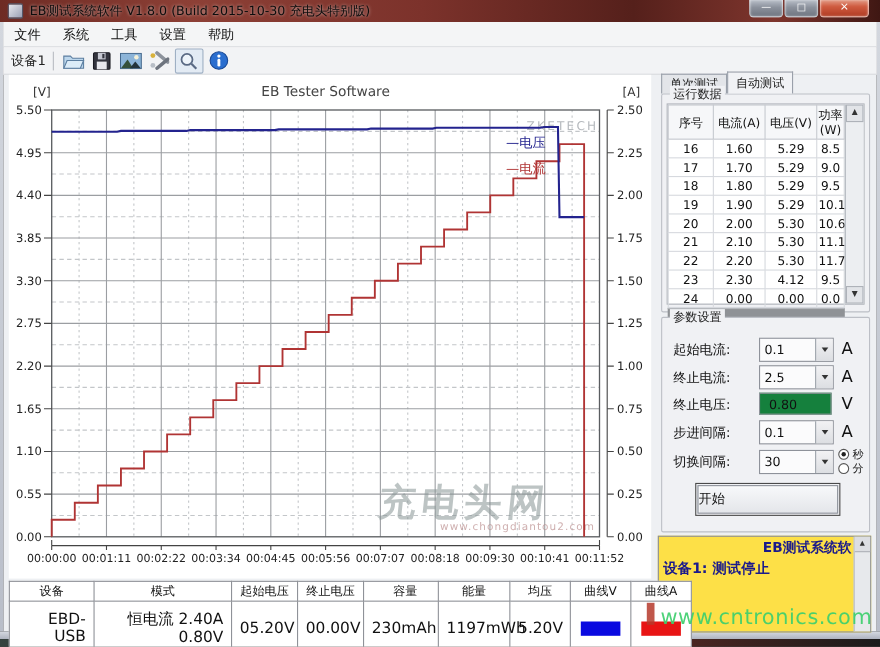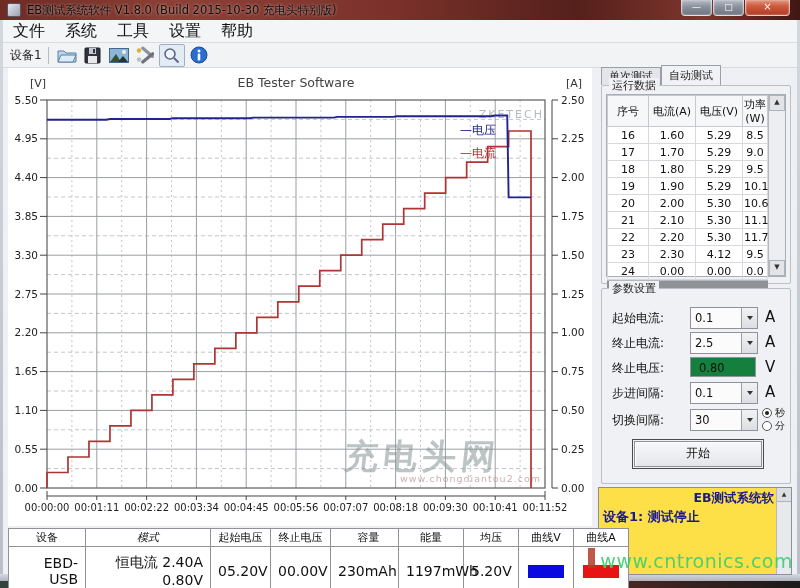--- a/index.html
+++ b/index.html
@@ -23,21 +23,21 @@
     color:#fff;font-size:9px;line-height:14px;text-align:center;margin-left:1px;box-shadow:inset 0 0 2px rgba(255,255,255,.6)}
   .capbtn.close{width:43px;background:linear-gradient(#e29a84,#cf5b40 40%,#b03a22);font-size:10px}
   .frame-side{position:absolute;top:20px;height:554px;width:3px;background:linear-gradient(#d3d7de,#b9bec9)}
   .frame-bottom{position:absolute;left:0;top:574px;width:800px;height:7px;background:linear-gradient(#d6dae1,#aeb3bf)}
   .desk-bottom{position:absolute;left:0;top:581px;width:800px;height:7px;
     background:linear-gradient(to right,#35433f,#222 30%,#4a2420 55%,#5d2a24 70%,#1a1a1a)}
   .client{position:absolute;left:3px;top:20px;width:794px;height:554px;background:#eef0f3}
   
   .menubar{position:absolute;left:3px;top:20px;width:794px;height:22px;background:#f4f5f6;
     border-bottom:1px solid #dadcdf;display:flex;align-items:center}
-  .menu-item{font-size:16px;color:#111;padding:2px 10px}
+  .menu-item{font-size:12px;color:#111;padding:2px 10px}
   .toolbar{position:absolute;left:3px;top:43px;width:794px;height:24px;background:#f2f3f5;
     border-bottom:1px solid #d8dade;display:flex;align-items:center}
   .tb-label{font-size:12px;color:#222;margin:0 6px 0 7px}
   .tb-sep{width:1px;height:17px;background:#b8bcc2;margin-right:5px}
   .tbtn{width:24px;height:21px;display:flex;align-items:center;justify-content:center;margin:0 1px}
   .tbtn.pressed{border:1px solid #9fb0c4;background:#e3ebf4;border-radius:2px}
   
   .chart-panel{position:absolute;left:8px;top:68px;width:584px;height:458px;background:#ffffff}
   
   .tabs{position:absolute;left:601px;top:66px;display:flex;align-items:flex-end;height:19px}
@@ -66,21 +66,21 @@
   .textinput{position:absolute;left:88px;top:0;width:66px;height:20px;border:1px solid #8e929a;background:#15803d;
     font-size:11.5px;color:#111;padding:3px 0 0 8px;box-sizing:border-box}
   .punit{position:absolute;left:163px;top:1px;font-size:15px;color:#111}
   .radios{position:absolute;left:160px;top:-3px}
   .radio-line{display:flex;align-items:center;height:13px;font-size:10px;color:#111}
   .rdot{width:8px;height:8px;border:1px solid #555;border-radius:50%;margin-right:3px;background:#fff;position:relative}
   .rdot.sel::after{content:"";position:absolute;left:2px;top:2px;width:4px;height:4px;border-radius:50%;background:#222}
   .startbtn-outer{position:absolute;left:30px;top:150px;width:128px;height:26px;border:1px solid #4a4a4a;padding:1px;background:#f0f1f4}
   .startbtn{width:100%;height:100%;box-sizing:border-box;border:1px solid #8a8f98;
     background:linear-gradient(#f7f8fa,#e4e6ea);box-shadow:inset 1px 1px 0 #fff;
-    font-size:12px;color:#111;text-align:center;line-height:22px}
+    font-size:12px;color:#111;line-height:22px}
   
   .logbox{position:absolute;left:598px;top:487px;width:194px;height:88px;background:#fde047;
     border:1px solid #8b8f98;box-sizing:border-box}
   .log-line1{font-size:12.5px;font-weight:bold;color:#1a1a8c;text-align:right;padding:2px 17px 0 0;white-space:nowrap;overflow:hidden}
   .log-line2{font-size:13px;font-weight:bold;color:#1a1a8c;padding:1px 0 0 4px;white-space:nowrap}
   .log-sb{position:absolute;right:0;top:0;bottom:0;width:14px;background:#e7e9ec;border-left:1px solid #b4b8bf}
   .log-sb .btn{height:13px;background:#dcdee2;border-bottom:1px solid #aeb2b9;font-size:6px;text-align:center;line-height:12px;color:#333}
   
   .status-table{position:absolute;left:8px;top:528px;width:585px}
   .status-table table{border-collapse:collapse;width:100%;table-layout:fixed;background:#fff}
@@ -448,21 +448,21 @@
   <div class="log-sb">
     <div class="btn">▲</div>
   </div>
 </div>
 
 <div class="status-table">
   <table>
     <thead>
         <tr>
           <th style="width: 74px;">设备</th>
-          <th style="width: 122px; font-style: italic;">模式</th>
+          <th style="width: 122px;">模式</th>
           <th style="width: 57px;">起始电压</th>
           <th style="width: 57px;">终止电压</th>
           <th style="width: 57px; padding-left: 9px;">容量</th>
           <th style="width: 62px;">能量</th>
           <th style="width: 52px;">均压</th>
           <th style="width: 52px; margin-top: 16px;">曲线V</th>
           <th style="width: 52px;">曲线A</th>
         </tr>
       </thead>
     <tbody>

